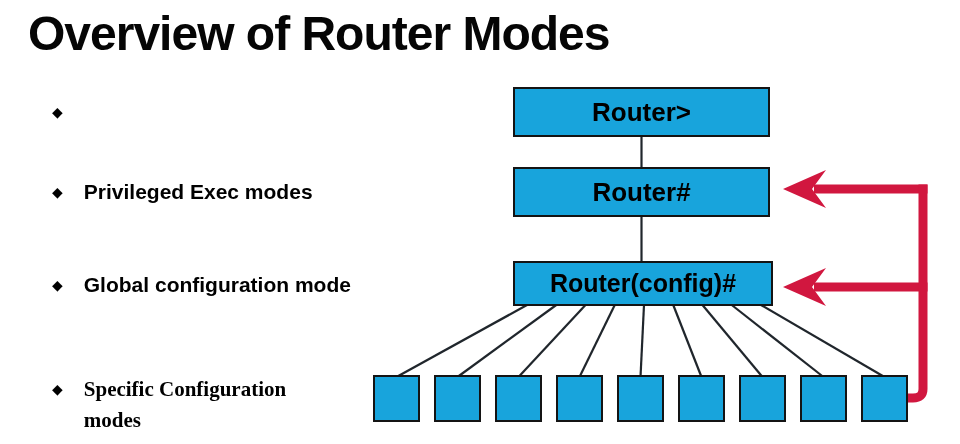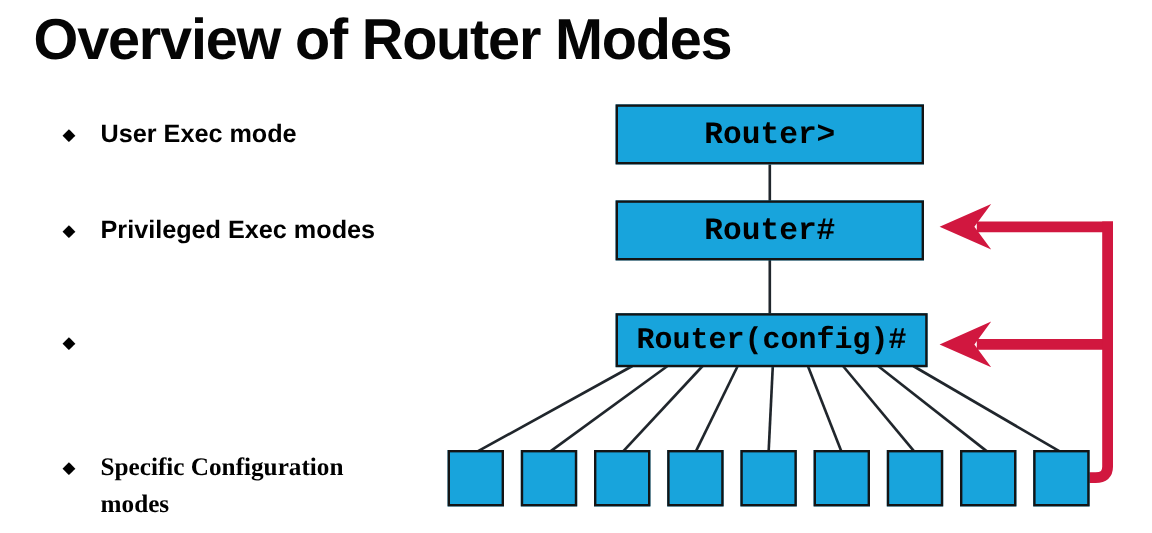--- a/index.html
+++ b/index.html
@@ -33,21 +33,21 @@
   .bullet.b2{top:179px;}
   .bullet.b3{top:272px;}
   .bullet.b4{top:374px;width:300px;line-height:31px;}
   .bullet.b4 .diamond{line-height:31px;}
   .bullet.b4 .label{width:240px;font-family:Liberation Serif, serif;}
 
   .node{
     position:absolute;background:var(--box-fill);
     border:2.5px solid var(--box-border);
     display:flex;align-items:center;justify-content:center;
-    font-family:Liberation Mono, monospace;
+    font-family:Liberation Sans, sans-serif;
     font-weight:bold;color:var(--text);font-size:26px;white-space:nowrap;
   }
   .node.user{left:513px;top:87px;width:257px;height:50px;}
   .node.priv{left:513px;top:167px;width:257px;height:50px;}
   .node.conf{left:513px;top:261px;width:260px;height:45px;font-size:25px;}
 
   .small-box{
     position:absolute;top:375px;width:47px;height:47px;
     background:var(--box-fill);border:2.5px solid var(--box-border);
   }
@@ -59,28 +59,28 @@
 </style>
 </head>
 <body>
 
 <div class="stage">
 
   <div class="title">Overview of Router Modes</div>
 
   <div class="bullet b1">
     <span class="diamond">◆</span>
-    <span class="label">User Exec mode</span>
   </div>
   <div class="bullet b2">
     <span class="diamond">◆</span>
     <span class="label">Privileged Exec modes</span>
   </div>
   <div class="bullet b3">
     <span class="diamond">◆</span>
+    <span class="label">Global configuration mode</span>
   </div>
   <div class="bullet b4">
     <span class="diamond">◆</span>
     <span class="label">Specific Configuration modes</span>
   </div>
 
   <svg class="overlay" viewBox="0 0 960 444">
 
     <line class="connector" x1="641.5" y1="137" x2="641.5" y2="168"></line>
     <line class="connector" x1="641.5" y1="216" x2="641.5" y2="262"></line>

